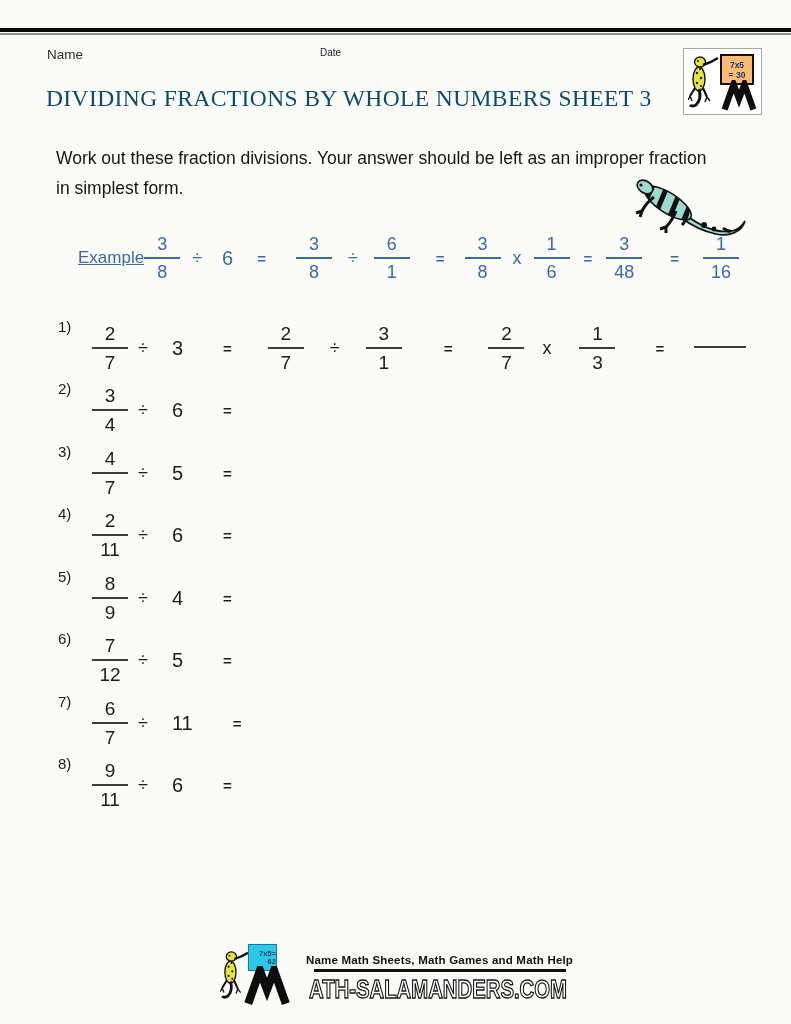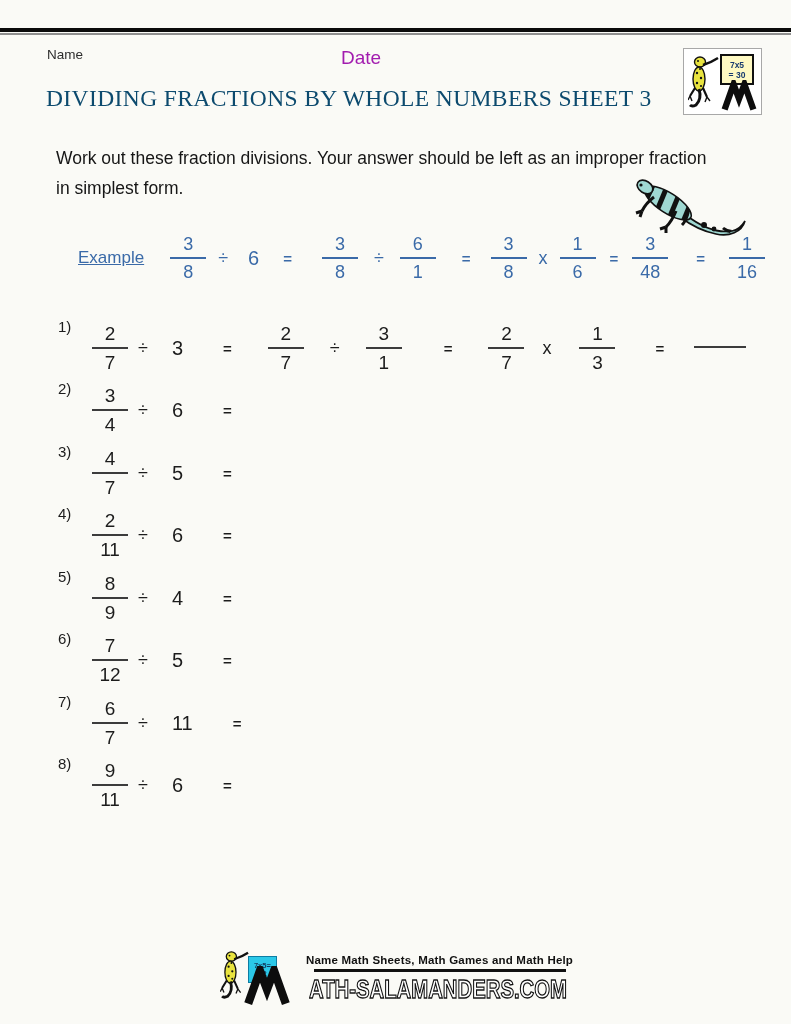--- a/index.html
+++ b/index.html
@@ -1,55 +1,55 @@
 <!DOCTYPE html>
 <html><head>
 <meta charset="utf-8">
 <style>
   html,body{margin:0;padding:0;background:#fafaf6;}
   .page{position:relative;width:791px;height:1024px;background:#fafaf6;overflow:hidden;
         font-family:"Liberation Sans", sans-serif;color:#1c1c1c;}
   .topbar-black{position:absolute;left:0;top:28px;width:791px;height:4px;background:#0a0a0a;}
   .topbar-gray{position:absolute;left:0;top:33px;width:791px;height:2px;background:#8f8f8f;}
   .name-label{position:absolute;left:47px;top:47px;font-size:13.5px;color:#2e2e2e;}
-  .date-label{position:absolute;left:341px;top:47px;font-size:19px;color:#a21caf;}
+  .date-label{position:absolute;left:320px;top:47px;font-size:10px;color:#0f172a;}
   .title{position:absolute;left:46px;top:85px;font-family:"Liberation Serif", serif;
          font-size:23.5px;color:#0c4a6e;letter-spacing:0.4px;white-space:nowrap;}
   .instructions{position:absolute;left:56px;top:143px;width:668px;font-size:17.5px;
                 line-height:30px;color:#161616;}
   
   .logo-box{position:absolute;left:683px;top:48px;width:77px;height:65px;background:#ffffff;
             border:1px solid #a8a8a8;}
-  .logo-board{position:absolute;left:36px;top:5px;width:30px;height:27px;background:#fef9c3;
+  .logo-board{position:absolute;left:36px;top:5px;width:30px;height:27px;background:#fdba74;
               border:2px solid #111;display:flex;flex-direction:column;align-items:center;
               justify-content:center;font-size:8.5px;font-weight:bold;color:#173a6e;line-height:10px;}
   .logo-m{position:absolute;left:37px;top:31px;}
   .logo-sala{position:absolute;left:4px;top:6px;}
   
   .lizard{position:absolute;left:632px;top:177px;}
   
   .fr{display:inline-flex;flex-direction:column;align-items:center;line-height:1;}
   .fr .nu{padding:0 5px 4px;border-bottom:2px solid #3c3c3c;min-width:26px;text-align:center;}
   .fr .de{padding:4px 5px 0;text-align:center;}
   .row{position:absolute;display:flex;align-items:center;height:56px;font-size:19px;}
   .pl{align-self:flex-start;font-size:15px;margin-top:-2px;width:22px;}
   .op{font-size:18px;}
   .wh{font-size:20px;}
   .eq{font-size:15px;font-weight:600;}
   .ansline{width:52px;border-bottom:2px solid #3c3c3c;height:1px;margin-top:-4px;}
   
   .ex{left:78px;top:230px;color:#3a6aa8;font-size:18px;}
   .ex .fr .nu{border-color:#3a6aa8;}
-  .ex-label{font-size:17px;text-decoration:underline;margin-right:26px;}
+  .ex-label{font-size:17px;text-decoration:underline;}
   
   .footer{position:absolute;left:0;top:942px;width:791px;display:flex;justify-content:center;}
   .flogo{position:relative;width:88px;height:66px;flex:0 0 auto;}
   .flogo-sala{position:absolute;left:2px;top:8px;}
-  .flogo-board{position:absolute;left:30px;top:14px;width:27px;height:25px;background:#2bc8e8;
-               border:1px solid #0d7da3;display:flex;flex-direction:column;align-items:center;
+  .flogo-board{position:absolute;left:30px;top:2px;width:27px;height:25px;background:#2bc8e8;
+               border:1px solid #0d7da3;display:flex;flex-direction:column;align-items:flex-end;
                justify-content:center;font-size:7.5px;font-weight:bold;color:#123a5e;line-height:8px;}
   .flogo-m{position:absolute;left:24px;top:24px;}
   .fright{display:flex;flex-direction:column;align-items:center;padding-top:12px;}
   .tagline{font-size:11.5px;font-weight:bold;color:#111;letter-spacing:0.2px;}
   .fline{width:252px;height:3px;background:#111;margin:3px 0 1px;}
   .site-svg{display:block;}
 </style>
 </head>
 <body>
 

